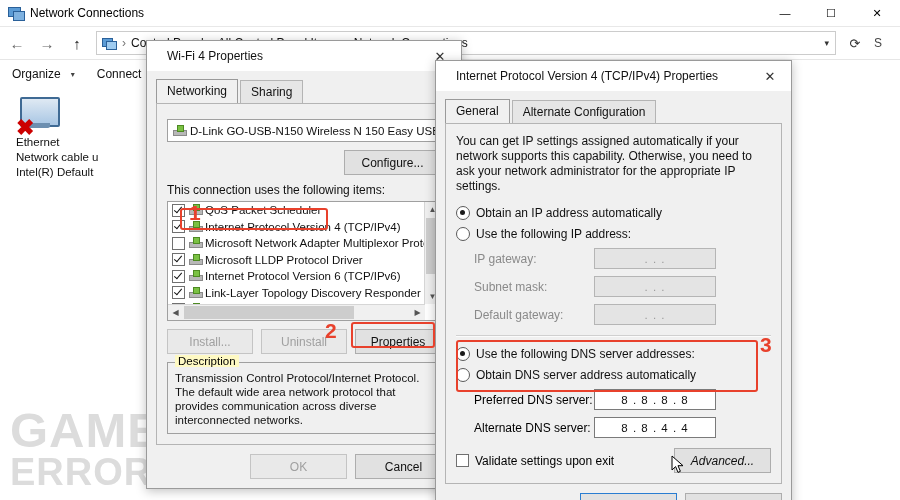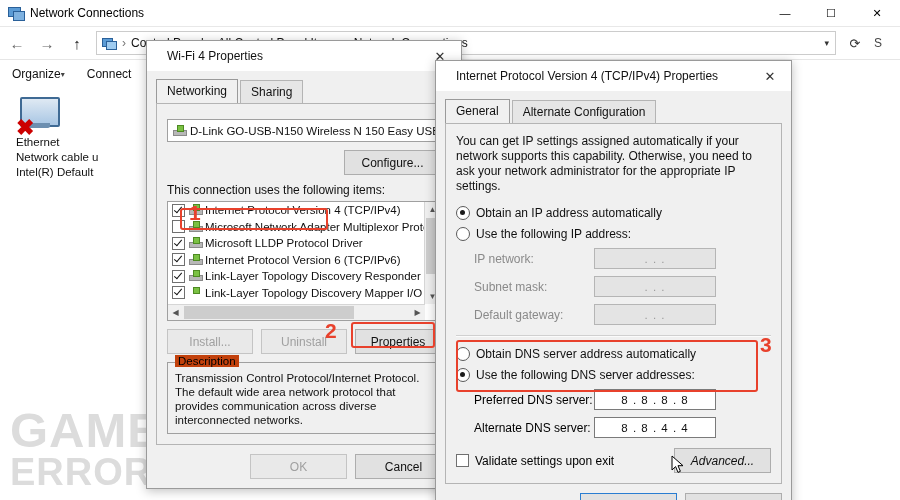--- a/index.html
+++ b/index.html
@@ -127,21 +127,21 @@
 
   .exp-toolbar {
     height: 28px;
     display: flex;
     align-items: center;
     padding: 0 12px;
     gap: 22px;
     border-bottom: 1px solid #e6e6e6;
     font-size: 12px;
   }
-  .tb-item { display: flex; align-items: center; gap: 0; color: #111; }
+  .tb-item { display: flex; align-items: center; gap: 10px; color: #111; }
   .tb-caret { font-size: 8px; color: #444; }
 
   .exp-body {
     position: absolute;
     top: 87px; left: 0;
     width: 900px;
     bottom: 0;
     background: #ffffff;
   }
   .net-item {
@@ -400,21 +400,21 @@
     margin-top: 8px;
     border: 1px solid #a0a0a0;
     background: #f0f0f0;
     padding: 6px 7px;
     height: 58px;
     position: relative;
   }
   .desc-legend {
     position: absolute;
     top: -8px; left: 7px;
-    background: #c2410c;
+    background: #fef9c3;
     padding: 0 3px;
     font-size: 11.5px;
   }
   .desc-text {
     font-size: 11.5px;
     line-height: 14px;
     color: #111;
     margin-top: 2px;
   }
   .dlg-footer {
@@ -605,20 +605,28 @@
       <span>D-Link GO-USB-N150 Wireless N 150 Easy USB Adapter</span>
     </div>
     <div class="btn-right">
       <span class="btn">Configure...</span>
     </div>
 
     <div class="lbl" style="margin-top:8px;">This connection uses the following items:</div>
 
     <div class="items-list">
       <div class="items-scroll">
+        <div class="item-row">
+          <span class="chk on"></span>
+          <span class="itm-ico">
+              <span class="p1"></span>
+              <span class="p2"></span>
+            </span>
+          <span>QoS Packet Scheduler</span>
+        </div>
         <div class="item-row">
           <span class="chk on"></span>
           <span class="itm-ico">
               <span class="p1"></span>
               <span class="p2"></span>
             </span>
           <span>Internet Protocol Version 4 (TCP/IPv4)</span>
         </div>
         <div class="item-row">
           <span class="chk"></span>
@@ -707,41 +715,41 @@
     <div class="radio-row">
       <span class="radio on"></span>
       <span>Obtain an IP address automatically</span>
     </div>
     <div class="radio-row">
       <span class="radio"></span>
       <span>Use the following IP address:</span>
     </div>
 
     <div class="field-row">
-      <span class="fl muted">IP network:</span>
+      <span class="fl muted">IP gateway:</span>
       <span class="ip-input">.   .   .</span>
     </div>
     <div class="field-row">
       <span class="fl muted">Subnet mask:</span>
       <span class="ip-input">.   .   .</span>
     </div>
     <div class="field-row">
       <span class="fl muted">Default gateway:</span>
       <span class="ip-input">.   .   .</span>
     </div>
 
     <hr class="hr-sep">
 
     <div class="radio-row">
+      <span class="radio on"></span>
+      <span>Use the following DNS server addresses:</span>
+    </div>
+    <div class="radio-row">
       <span class="radio"></span>
       <span>Obtain DNS server address automatically</span>
-    </div>
-    <div class="radio-row">
-      <span class="radio on"></span>
-      <span>Use the following DNS server addresses:</span>
     </div>
 
     <div class="field-row">
       <span class="fl">Preferred DNS server:</span>
       <span class="ip-input active">8 . 8 . 8 . 8</span>
     </div>
     <div class="field-row">
       <span class="fl">Alternate DNS server:</span>
       <span class="ip-input active">8 . 8 . 4 . 4</span>
     </div>

